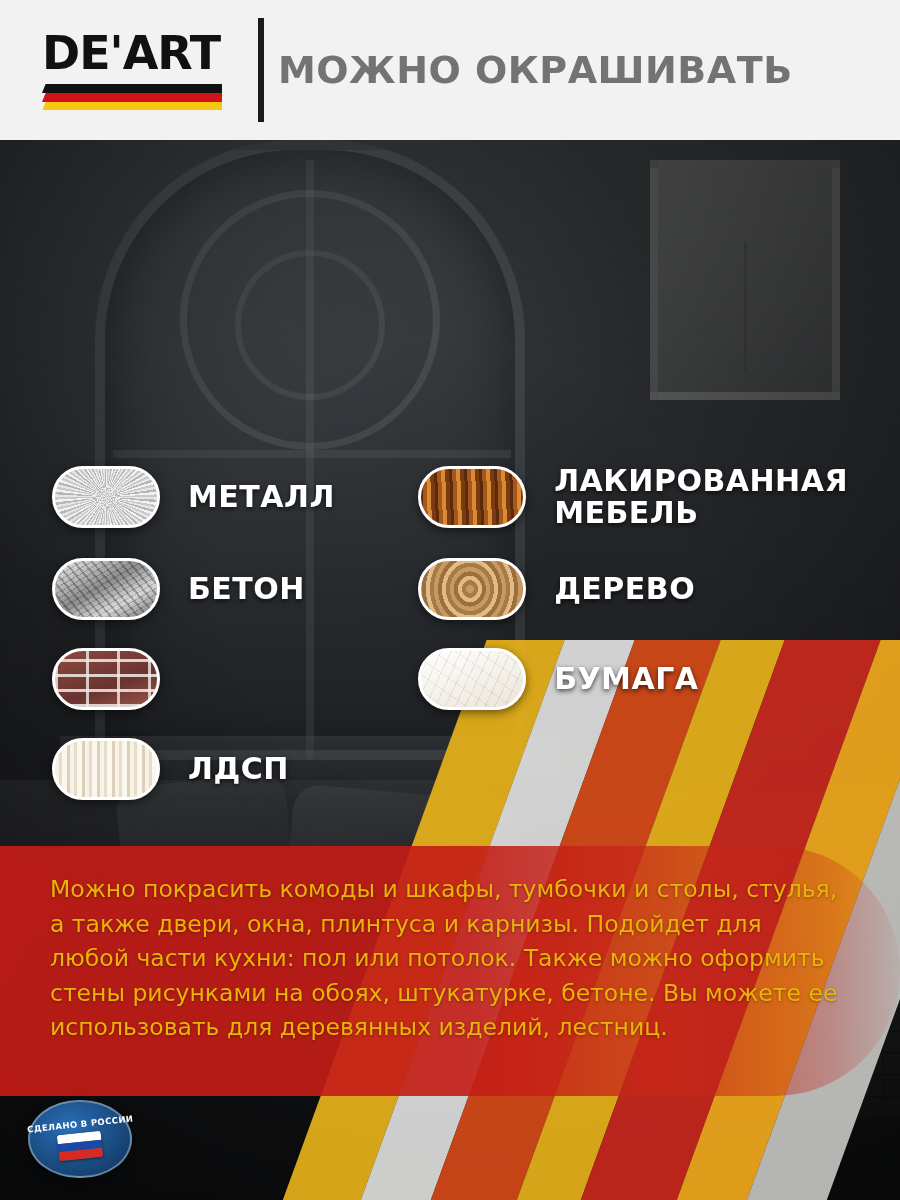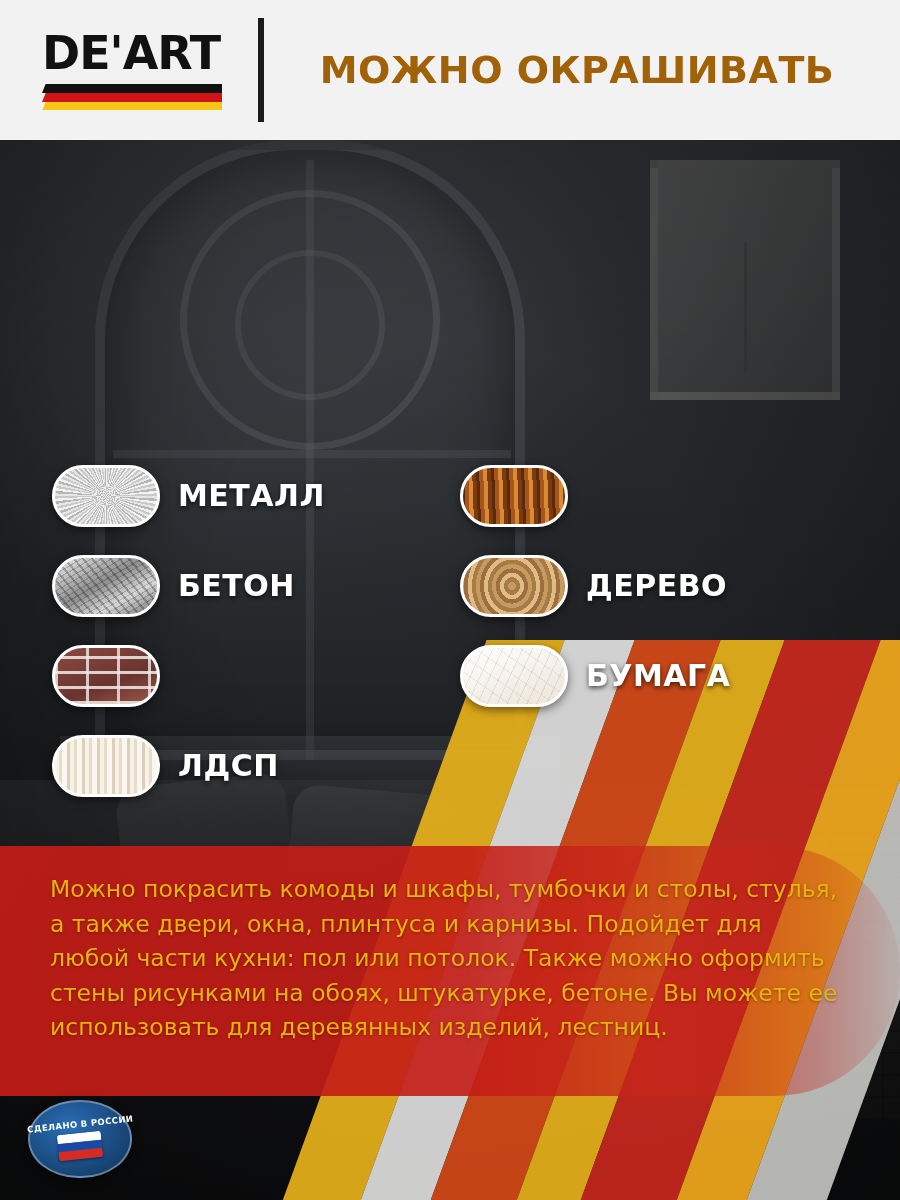--- a/index.html
+++ b/index.html
@@ -72,27 +72,26 @@
   .header-divider {
     width: 6px;
     height: 104px;
     background: #1b1b1b;
     margin: 0 14px 0 0;
   }
 
   .header-title {
     flex: 1;
     padding-right: 24px;
-    text-align: center;
     font-family: "DejaVu Sans", sans-serif;
     font-weight: bold;
     font-size: 38px;
     line-height: 1.12;
     letter-spacing: 0.5px;
-    color: #a16207;
+    color: #737373;
     text-transform: uppercase;
   }
 
   
   .bg {
     position: absolute;
     top: 140px;
     left: 0;
     width: 900px;
     height: 1060px;
@@ -253,21 +252,21 @@
     padding: 0 52px;
     z-index: 14;
     display: grid;
     grid-template-columns: 1fr 1fr;
     column-gap: 20px;
     row-gap: 28px;
   }
   .surface-item {
     display: flex;
     align-items: center;
-    gap: 18px;
+    gap: 28px;
   }
   .swatch {
     flex: 0 0 auto;
     width: 108px;
     height: 62px;
     border-radius: 31px;
     border: 3px solid #ffffff;
     box-shadow: 0 3px 10px rgba(0,0,0,0.5);
     overflow: hidden;
   }
@@ -448,20 +447,21 @@
 
   <div class="surfaces">
 
     <div class="surface-item">
       <div class="swatch sw-metal"></div>
       <div class="surface-label">МЕТАЛЛ</div>
     </div>
 
     <div class="surface-item">
       <div class="swatch sw-lacquer"></div>
+      <div class="surface-label">ЛАКИРОВАННАЯ МЕБЕЛЬ</div>
     </div>
 
 
     <div class="surface-item">
       <div class="swatch sw-concrete"></div>
       <div class="surface-label">БЕТОН</div>
     </div>
 
     <div class="surface-item">
       <div class="swatch sw-wood"></div>

